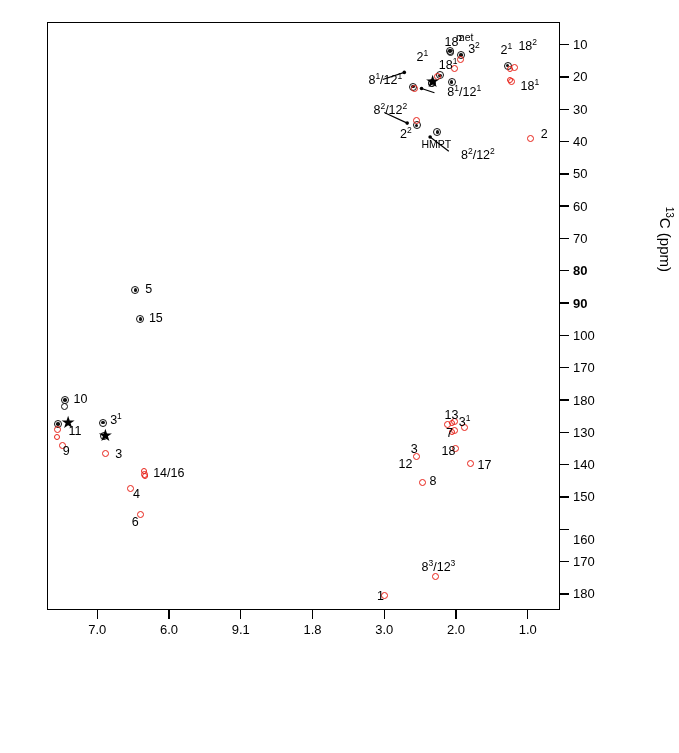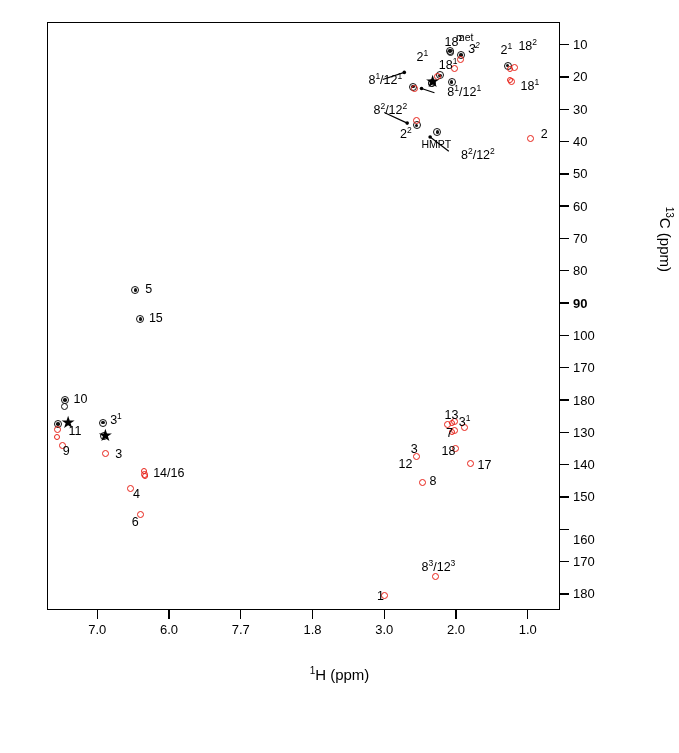--- a/index.html
+++ b/index.html
@@ -68,21 +68,21 @@
       <div class="ylabel" style="left: 573px; top: 102.731px;">30</div>
       <div class="tick-y" style="left: 560px; top: 140.838px;"></div>
       <div class="ylabel" style="left: 573px; top: 135.038px;">40</div>
       <div class="tick-y" style="left: 560px; top: 173.146px;"></div>
       <div class="ylabel" style="left: 573px; top: 167.346px;">50</div>
       <div class="tick-y" style="left: 560px; top: 205.454px;"></div>
       <div class="ylabel" style="left: 573px; top: 199.654px;">60</div>
       <div class="tick-y" style="left: 560px; top: 237.762px;"></div>
       <div class="ylabel" style="left: 573px; top: 231.962px;">70</div>
       <div class="tick-y" style="left: 560px; top: 270.069px;"></div>
-      <div class="ylabel" style="left: 573px; top: 264.269px;">80</div>
+      <div class="ylabel" style="left: 573px; top: 264.269px; font-weight: bold;">80</div>
       <div class="tick-y" style="left: 560px; top: 302.377px;"></div>
       <div class="ylabel" style="left: 573px; top: 296.577px; font-weight: bold;">90</div>
       <div class="tick-y" style="left: 560px; top: 334.685px;"></div>
       <div class="ylabel" style="left: 573px; top: 328.885px;">100</div>
       <div class="tick-y" style="left: 560px; top: 366.992px;"></div>
       <div class="ylabel" style="left: 573px; top: 361.192px;">170</div>
       <div class="tick-y" style="left: 560px; top: 399.3px;"></div>
       <div class="ylabel" style="left: 573px; top: 393.5px;">180</div>
       <div class="tick-y" style="left: 560px; top: 431.608px;"></div>
       <div class="ylabel" style="left: 573px; top: 425.808px;">130</div>
@@ -97,38 +97,35 @@
       <div class="tick-y" style="left: 560px; top: 593.146px;"></div>
       <div class="ylabel" style="left: 573px; top: 587.346px;">180</div>
     </div>
 
   <div id="x-axis">
       <div class="tick-x" style="top: 610px; left: 96.5238px;"></div>
       <div class="xlabel" style="left: 77.2238px; width: 40px; top: 623px;">7.0</div>
       <div class="tick-x" style="top: 610px; left: 168.272px;"></div>
       <div class="xlabel" style="left: 148.972px; width: 40px; top: 623px;">6.0</div>
       <div class="tick-x" style="top: 610px; left: 240.02px;"></div>
-      <div class="xlabel" style="left: 220.72px; width: 40px; top: 623px;">7.7</div>
+      <div class="xlabel" style="left: 220.72px; width: 40px; top: 623px;">9.1</div>
       <div class="tick-x" style="top: 610px; left: 311.769px;"></div>
       <div class="xlabel" style="left: 292.469px; width: 40px; top: 623px;">1.8</div>
       <div class="tick-x" style="top: 610px; left: 383.517px;"></div>
       <div class="xlabel" style="left: 364.217px; width: 40px; top: 623px;">3.0</div>
       <div class="tick-x" style="top: 610px; left: 455.265px;"></div>
       <div class="xlabel" style="left: 435.965px; width: 40px; top: 623px;">2.0</div>
       <div class="tick-x" style="top: 610px; left: 527.013px;"></div>
       <div class="xlabel" style="left: 507.713px; width: 40px; top: 623px;">1.0</div>
     </div>
 
   <div id="y-axis-title">
     <sup>13</sup><span>C (ppm)</span>
   </div>
 
-  <div id="x-axis-title">
-    <sup>1</sup><span>H (ppm)</span>
-  </div>
 
   <div id="peaks-layer">
       <div class="ring black" style="width: 8px; height: 8px; left: 446.225px; top: 47.0769px;"></div>
       <div class="peak black" style="width: 3.5px; height: 3.5px; left: 448.475px; top: 49.3269px;"></div>
       <div class="ring black" style="width: 8px; height: 8px; left: 456.987px; top: 50.9538px;"></div>
       <div class="peak black" style="width: 3.5px; height: 3.5px; left: 459.237px; top: 53.2038px;"></div>
       <div class="ring black" style="width: 8px; height: 8px; left: 503.624px; top: 61.6154px;"></div>
       <div class="peak black" style="width: 3.5px; height: 3.5px; left: 505.874px; top: 63.8654px;"></div>
       <div class="ring black" style="width: 8px; height: 8px; left: 436.18px; top: 71.3077px;"></div>
       <div class="peak black" style="width: 3.5px; height: 3.5px; left: 438.43px; top: 73.5577px;"></div>
@@ -188,21 +185,21 @@
       <div class="ring red" style="width: 6px; height: 6px; left: 140.86px; top: 468.077px;"></div>
       <div class="ring red" style="width: 6px; height: 6px; left: 507.494px; top: 65.8462px;"></div>
       <div class="ring red" style="width: 6px; height: 6px; left: 506.776px; top: 77.1538px;"></div>
       <div class="star" style="left: 60.5245px; top: 413.615px;">★</div>
       <div class="star" style="left: 97.8336px; top: 426.538px;">★</div>
       <div class="star" style="left: 425.006px; top: 72.7692px;">★</div>
     </div>
   <div id="labels-layer">
       <div class="lbl small" style="left: 455.965px; top: 31.1538px;">met</div>
       <div class="lbl" style="left: 444.485px; top: 34.3846px;">18<sup>2</sup></div>
-      <div class="lbl" style="left: 468.162px; top: 40.8462px; font-style: italic;">3<sup>2</sup></div>
+      <div class="lbl" style="left: 468.162px; top: 40.8462px;">3<sup>2</sup></div>
       <div class="lbl" style="left: 500.449px; top: 42.4615px;">2<sup>1</sup></div>
       <div class="lbl" style="left: 518.386px; top: 37.6154px;">18<sup>2</sup></div>
       <div class="lbl" style="left: 416.503px; top: 48.9231px;">2<sup>1</sup></div>
       <div class="lbl" style="left: 438.745px; top: 57px;">18<sup>1</sup></div>
       <div class="lbl" style="left: 520.538px; top: 78px;">18<sup>1</sup></div>
       <div class="lbl" style="left: 368.432px; top: 71.5385px;">8<sup>1</sup>/12<sup>1</sup></div>
       <div class="lbl" style="left: 447.355px; top: 84.4615px;">8<sup>1</sup>/12<sup>1</sup></div>
       <div class="lbl" style="left: 373.455px; top: 102.231px;">8<sup>2</sup>/12<sup>2</sup></div>
       <div class="lbl" style="left: 400.001px; top: 126.462px;">2<sup>2</sup></div>
       <div class="lbl small" style="left: 421.526px; top: 137.769px;">HMPT</div>

